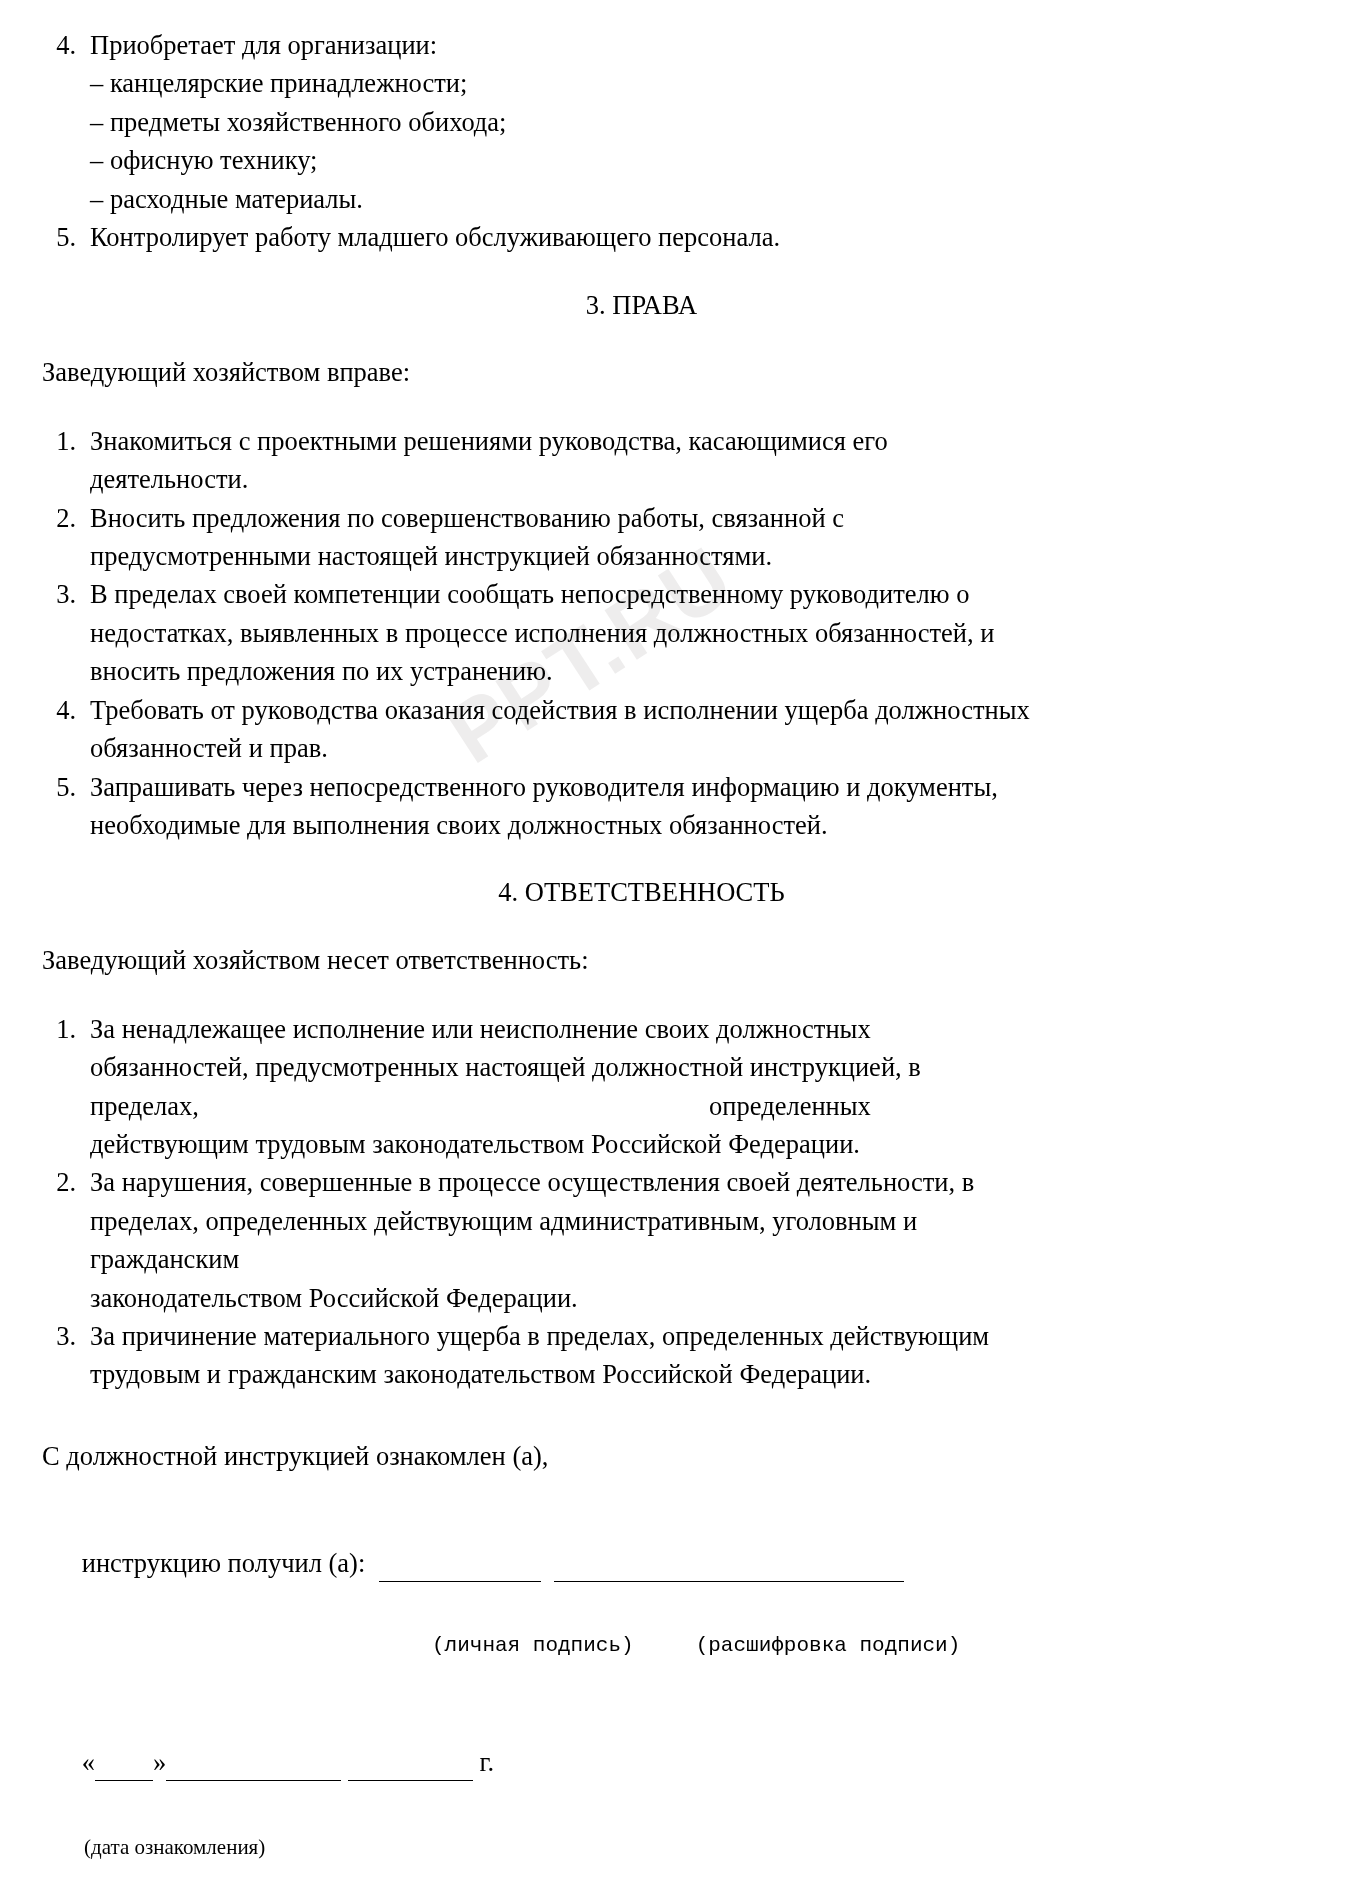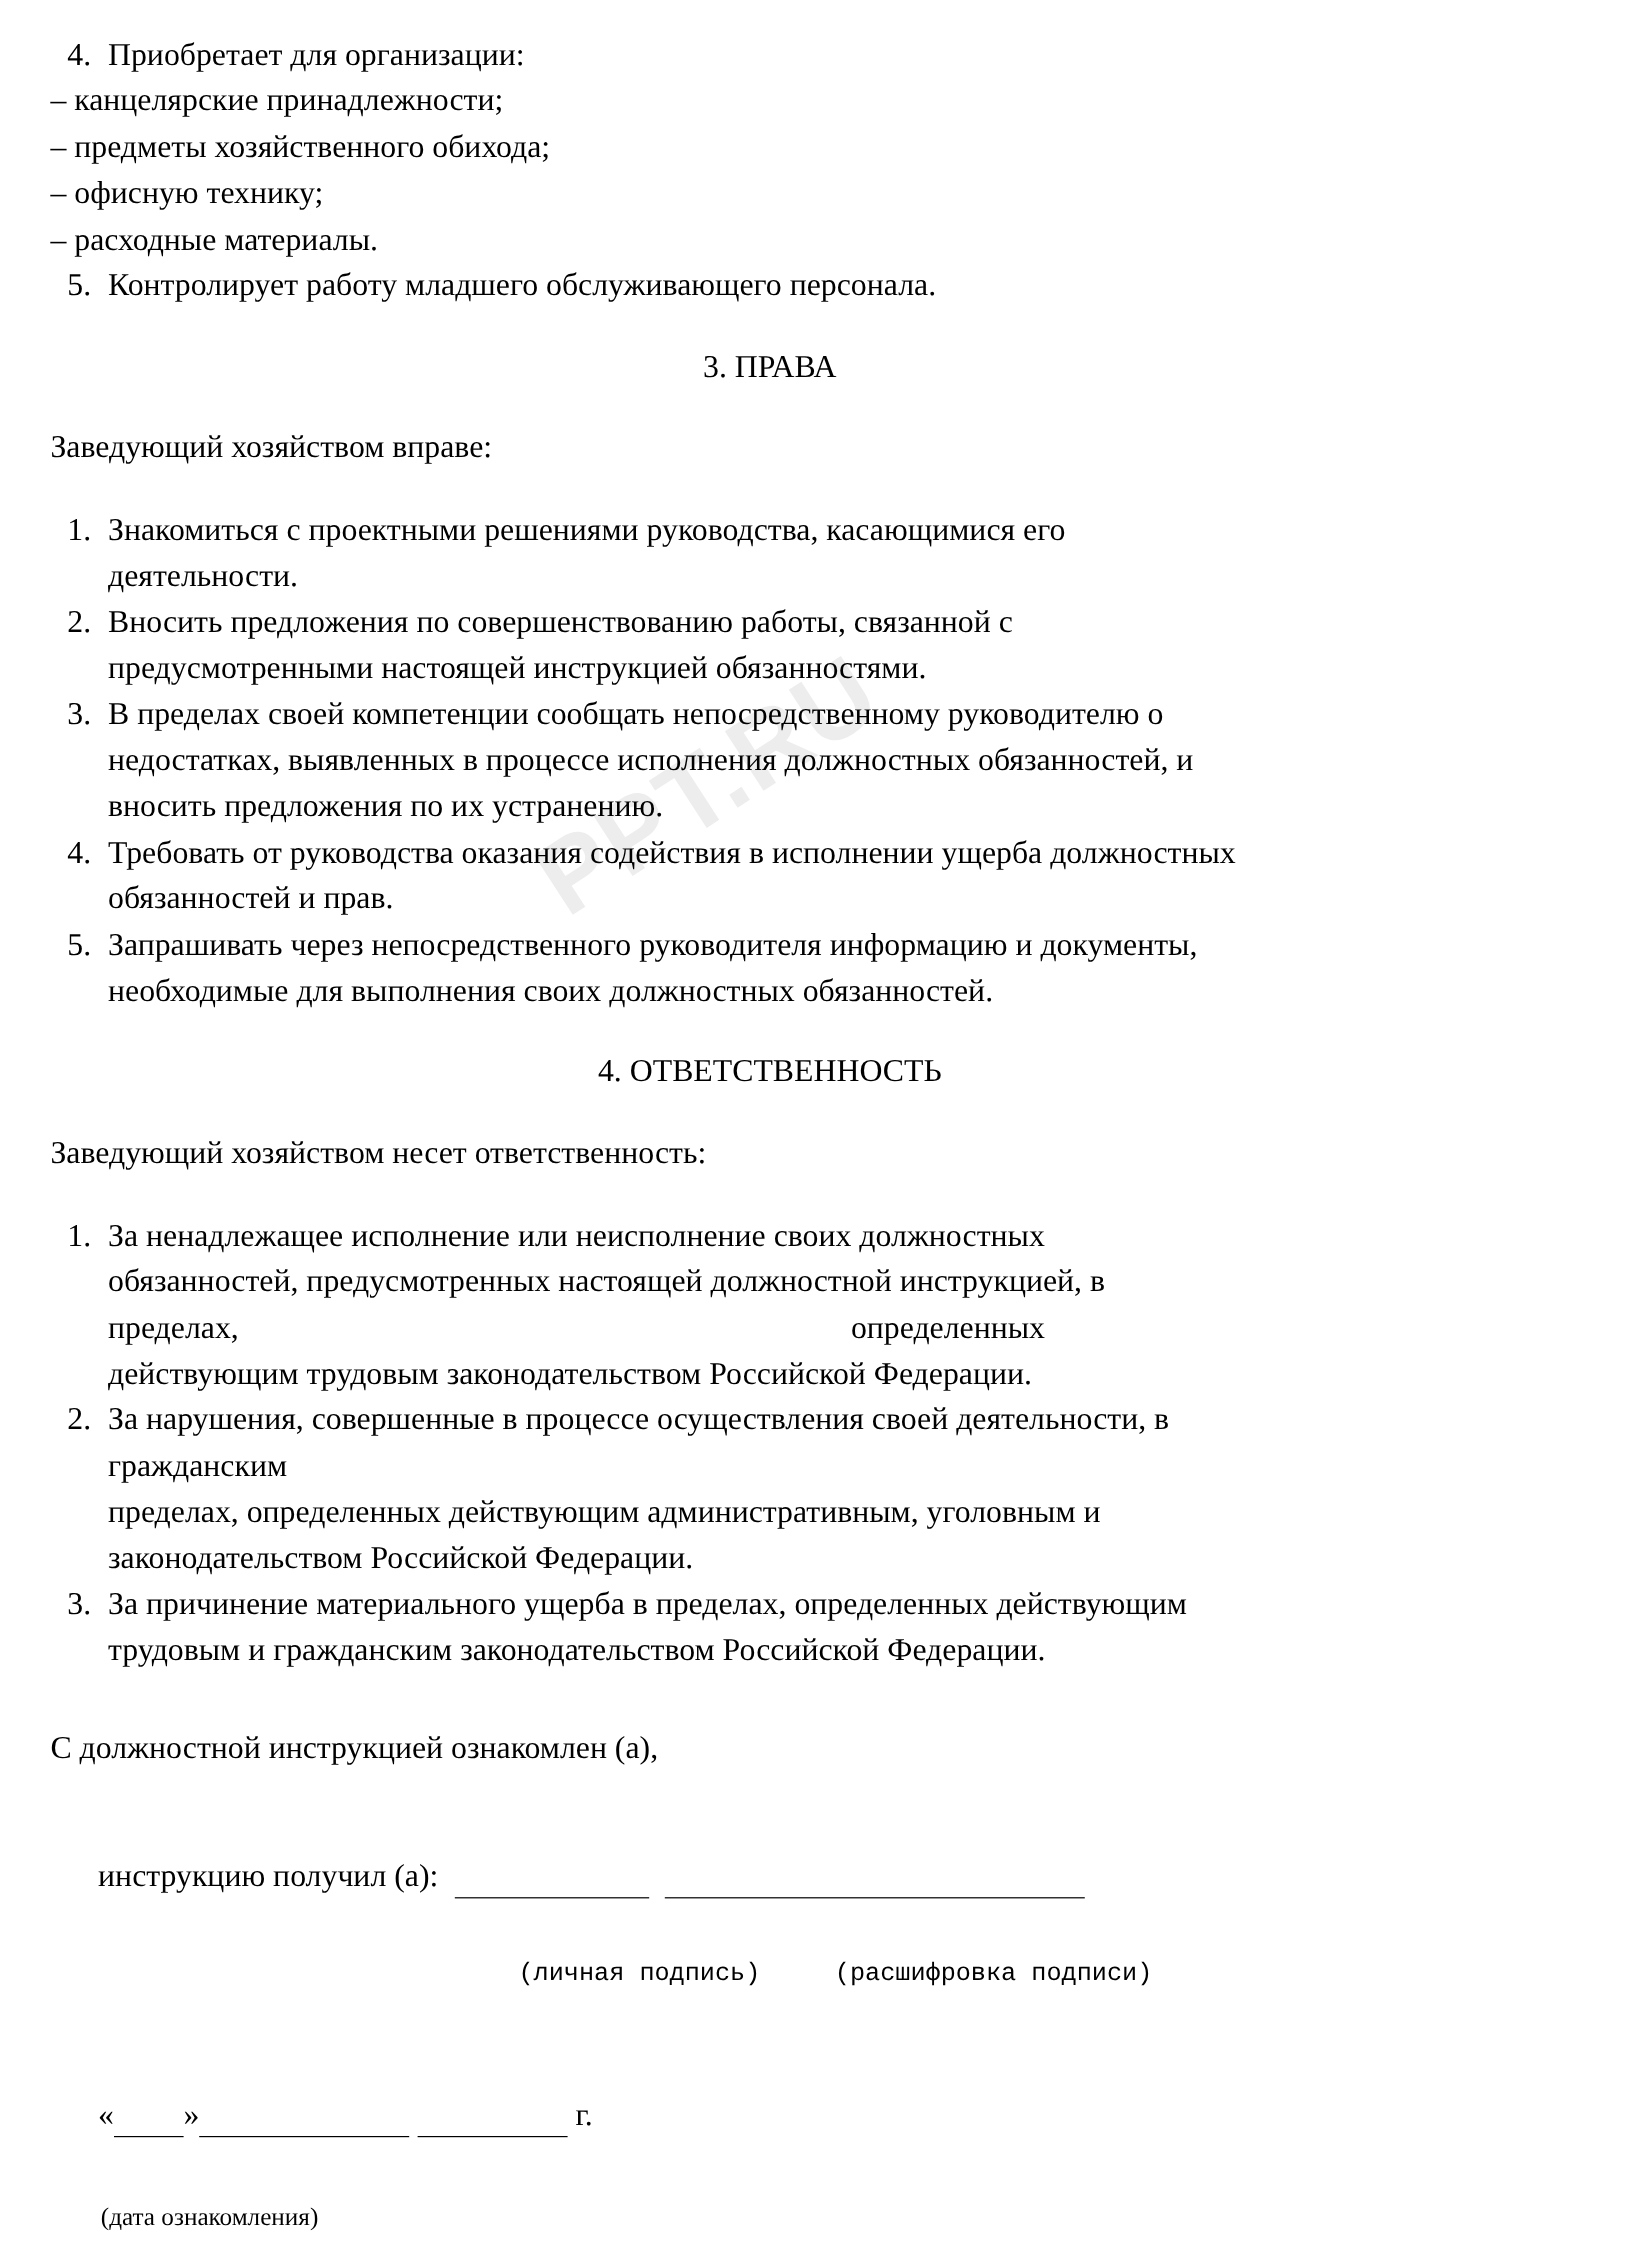--- a/index.html
+++ b/index.html
@@ -88,20 +88,21 @@
   
   .cont {
     margin-left: 48px;
     font-size: 26.5px;
     line-height: 1.45;
     text-align: left;
   }
 
   
   .dash-item {
+    margin-left: 48px;
     font-size: 26.5px;
     line-height: 1.45;
     text-align: left;
   }
 
   
   .sig-line-row {
     font-size: 26.5px;
     line-height: 1.45;
     white-space: pre;
@@ -223,22 +224,22 @@
         <span class="txt">За ненадлежащее исполнение или неисполнение своих должностных</span>
       </div>
       <div class="cont">обязанностей, предусмотренных настоящей должностной инструкцией, в</div>
       <div class="cont" style="white-space:pre;font-family:Liberation Serif, serif;">пределах,                                                                             определенных</div>
       <div class="cont">действующим трудовым законодательством Российской Федерации.</div>
 
       <div class="li">
         <span class="num">2.</span>
         <span class="txt left">За нарушения, совершенные в процессе осуществления своей деятельности, в</span>
       </div>
+      <div class="cont" style="text-align:justify;">пределах, определенных действующим административным, уголовным и</div>
       <div class="cont">гражданским</div>
-      <div class="cont" style="text-align:justify;">пределах, определенных действующим административным, уголовным и</div>
       <div class="cont">законодательством Российской Федерации.</div>
 
       <div class="li">
         <span class="num">3.</span>
         <span class="txt left">За причинение материального ущерба в пределах, определенных действующим</span>
       </div>
       <div class="cont">трудовым и гражданским законодательством Российской Федерации.</div>
 
     </div>
 

